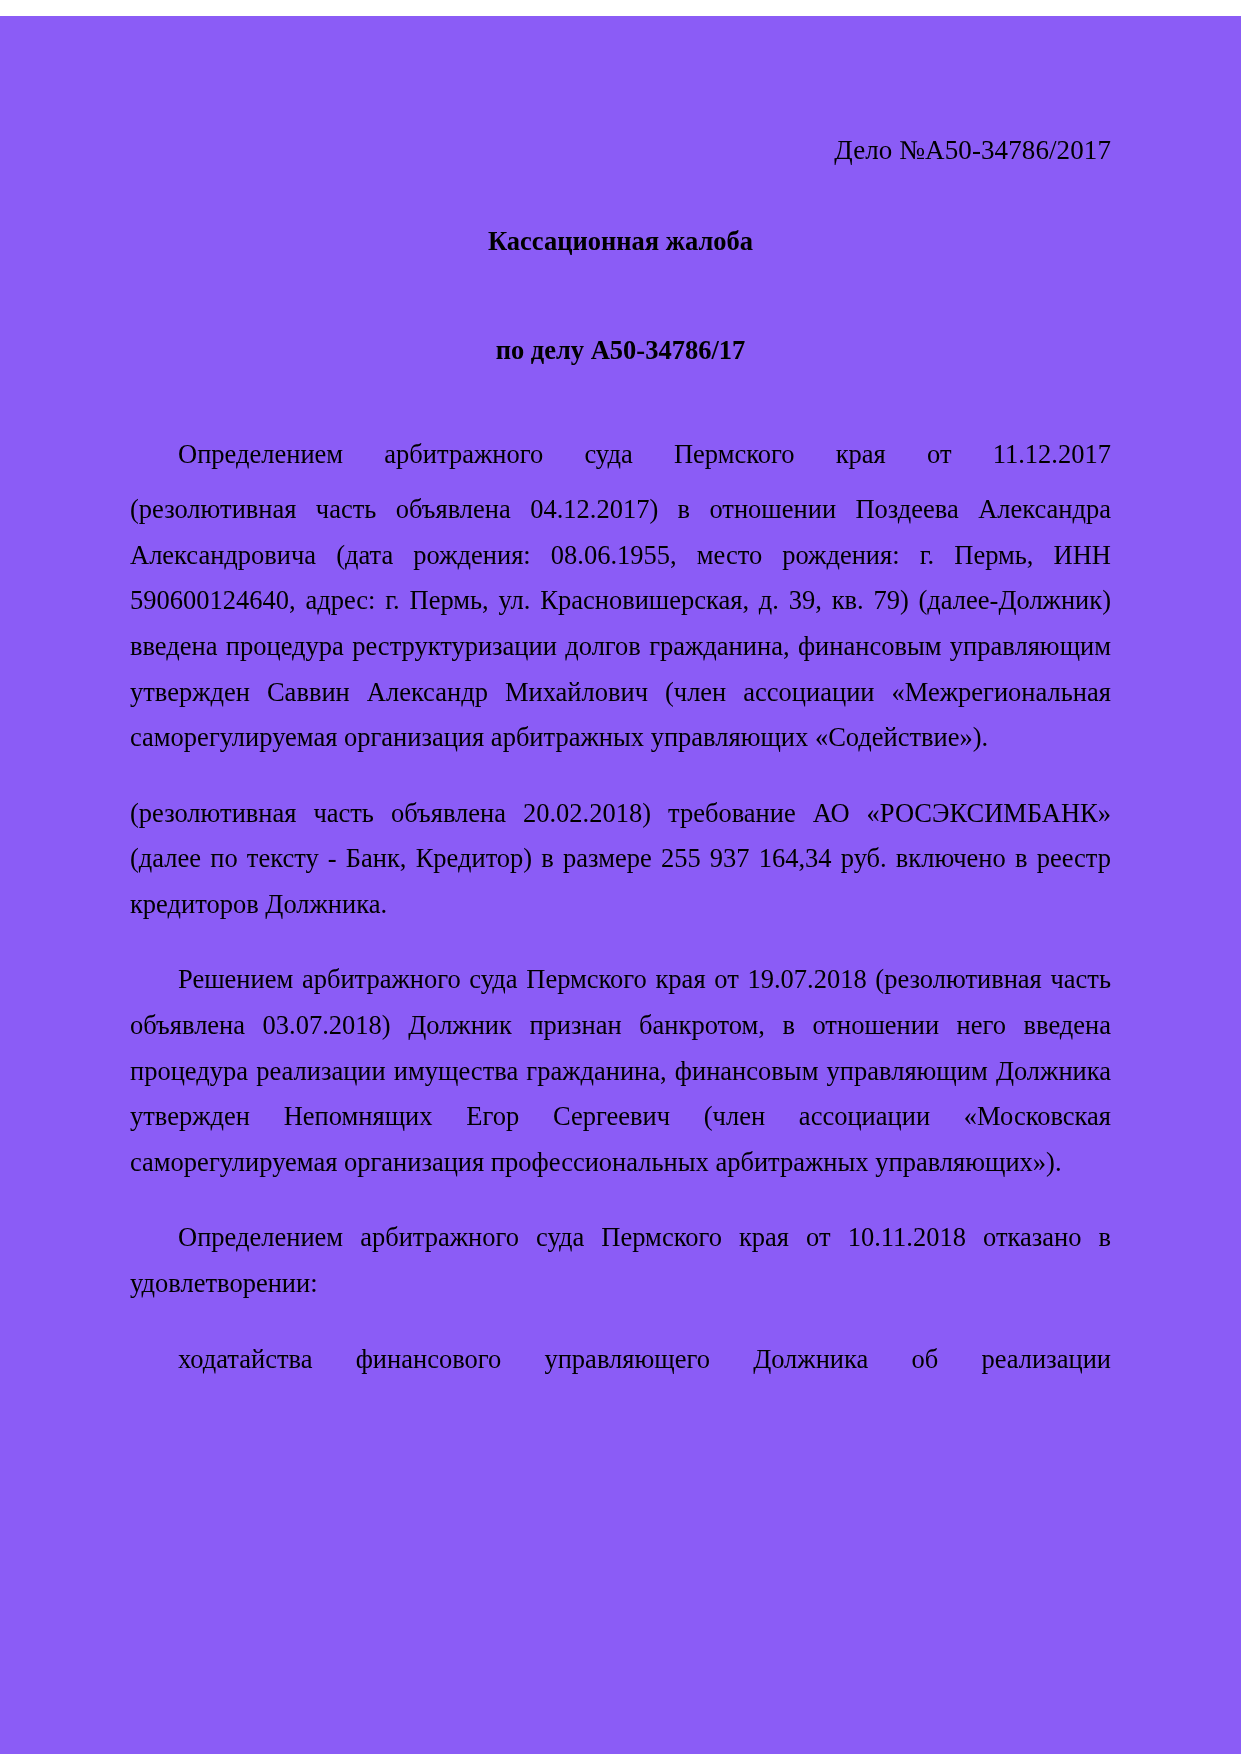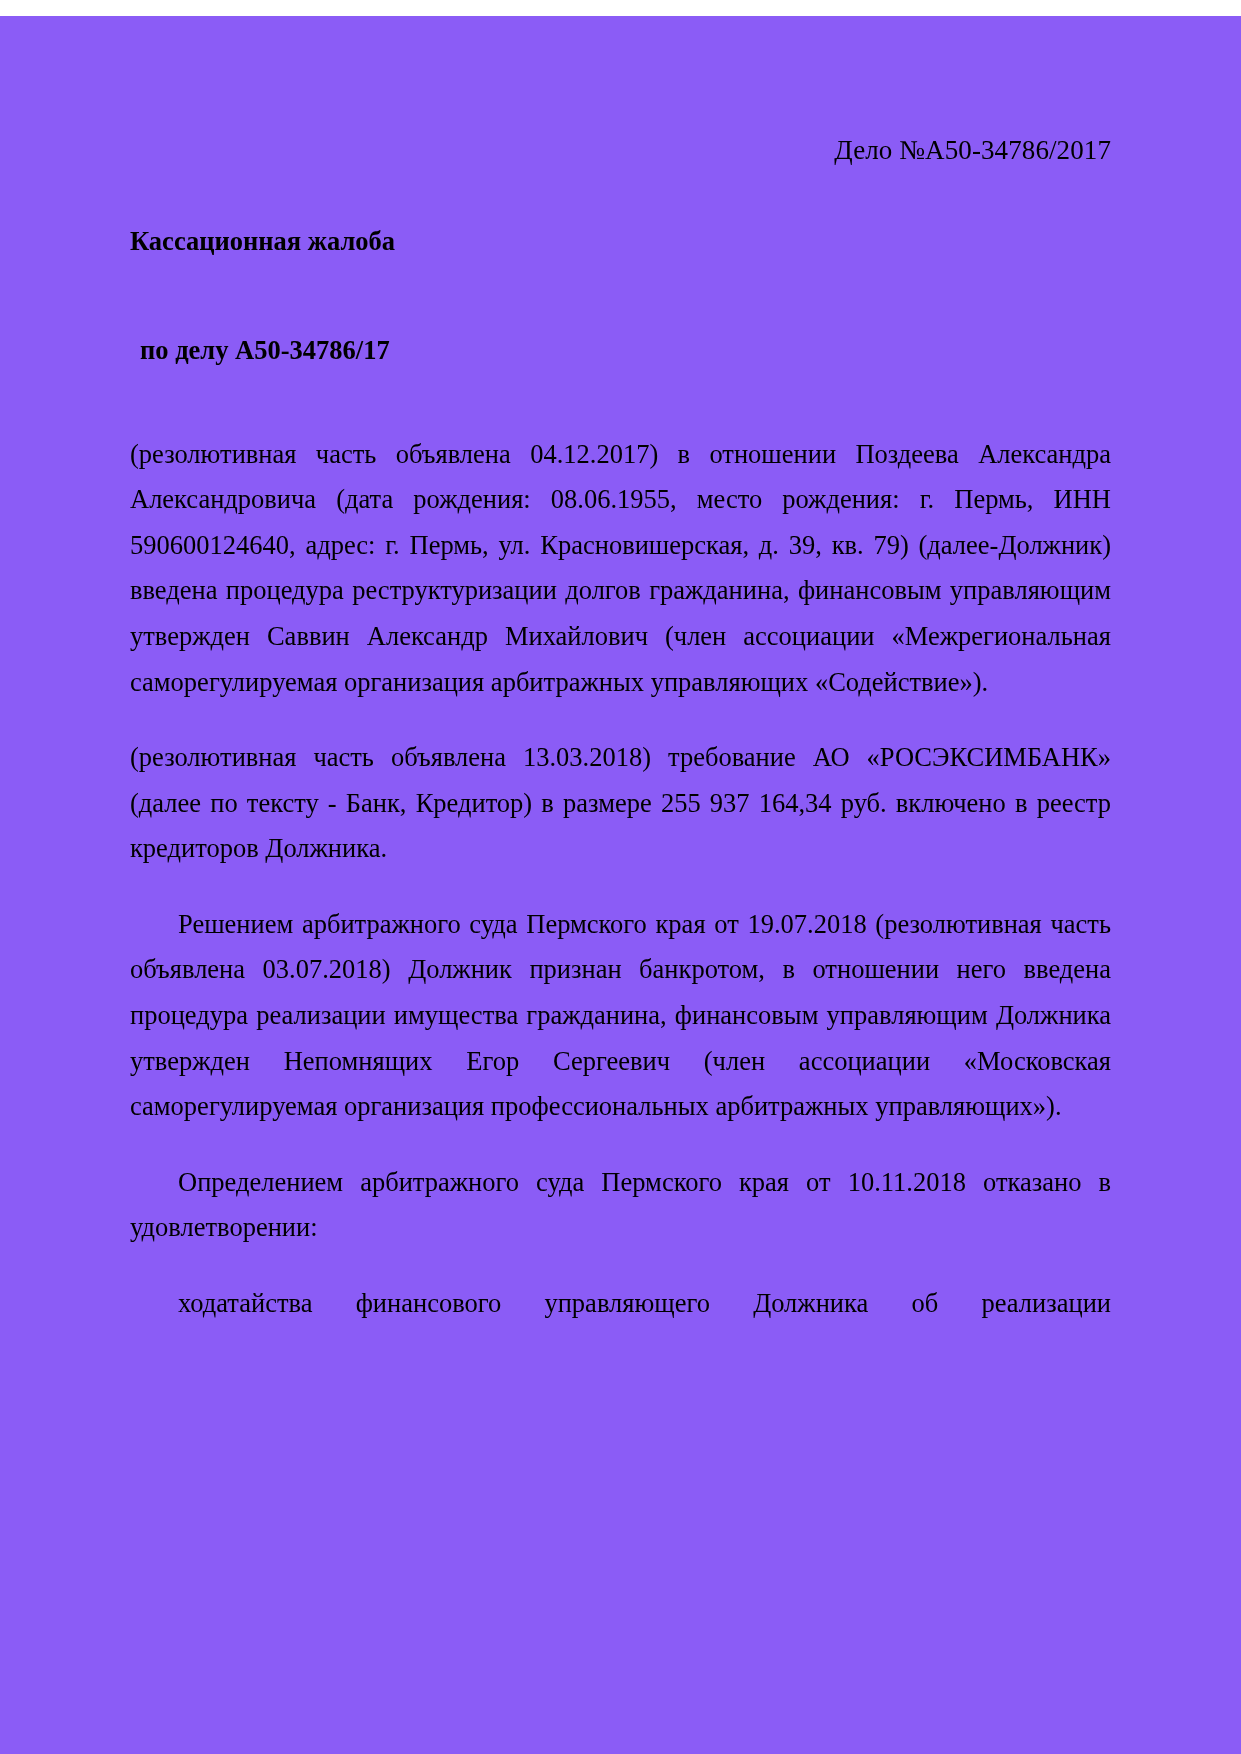--- a/index.html
+++ b/index.html
@@ -24,21 +24,21 @@
   }
   .case-header {
     text-align: right;
     font-size: 27px;
     line-height: 1.2;
     margin: 0 0 0 0;
     letter-spacing: 0.1px;
   }
   .title-block {
     margin-top: 58px;
-    text-align: left;
+    text-align: center;
   }
   .doc-title {
     font-size: 26.5px;
     font-weight: bold;
     line-height: 1.3;
     margin: 0;
   }
   .doc-subtitle {
     font-size: 26.5px;
     font-weight: bold;
@@ -90,25 +90,28 @@
   <div class="title-block">
     <h1 class="doc-title">Кассационная жалоба</h1>
     <h2 class="doc-subtitle">
       <br>
       <span>по делу А50-34786/17</span>
     </h2>
   </div>
 
   <div class="body-block">
 
+    <p class="para tight">
+      <span class="justify-line">Определением    арбитражного  суда  Пермского  края   от 11.12.2017</span>
+    </p>
 
     <p class="para no-indent gap-after">(резолютивная часть объявлена 04.12.2017) в отношении Поздеева Александра Александровича (дата рождения: 08.06.1955, место рождения: г. Пермь, ИНН 590600124640, адрес: г. Пермь, ул. Красновишерская, д. 39, кв. 79) (далее-Должник) введена процедура реструктуризации долгов гражданина, финансовым управляющим утвержден Саввин Александр Михайлович (член ассоциации «Межрегиональная саморегулируемая организация арбитражных управляющих «Содействие»).</p>
 
 
-    <p class="para no-indent gap-after spaced-top">(резолютивная часть объявлена 13.03.2018) требование АО «РОСЭКСИМБАНК» (далее по тексту - Банк, Кредитор) в размере 255 937 164,34 руб. включено в реестр кредиторов Должника.</p>
+    <p class="para no-indent gap-after spaced-top">(резолютивная часть объявлена 20.02.2018) требование АО «РОСЭКСИМБАНК» (далее по тексту - Банк, Кредитор) в размере 255 937 164,34 руб. включено в реестр кредиторов Должника.</p>
 
     <p class="para gap-after">Решением арбитражного суда Пермского края от 19.07.2018 (резолютивная часть объявлена 03.07.2018) Должник признан банкротом, в отношении него введена процедура реализации имущества гражданина, финансовым управляющим Должника утвержден Непомнящих Егор Сергеевич (член ассоциации «Московская саморегулируемая организация профессиональных арбитражных управляющих»).</p>
 
     <p class="para gap-after">Определением арбитражного суда Пермского края от 10.11.2018 отказано в удовлетворении:</p>
 
     <p class="para">
       <span class="justify-line">ходатайства финансового управляющего Должника об реализации</span>
     </p>
 
   </div>

